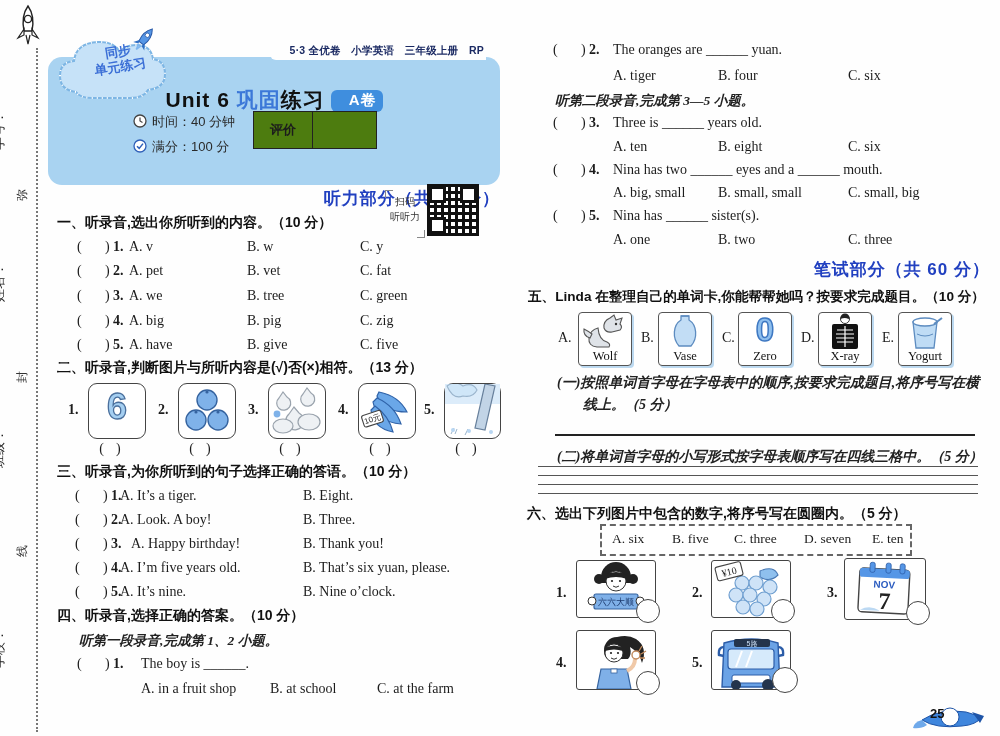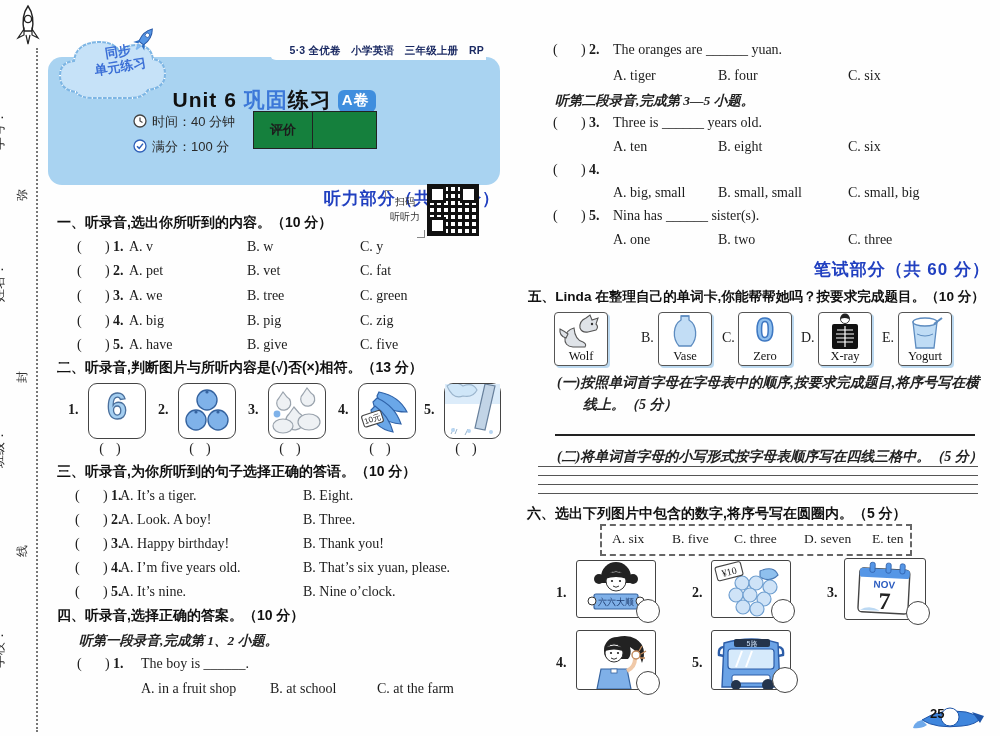--- a/index.html
+++ b/index.html
@@ -21,23 +21,23 @@
   .series{position:absolute;left:270px;top:44px;width:210px;text-align:right;font-size:10.5px;
           font-weight:bold;color:#1b2a63;letter-spacing:0.2px;background:#fefefe;padding:0 2px 2px 4px;
           border-radius:0 0 0 6px;}
   .cloud-wrap{position:absolute;left:50px;top:18px;width:138px;height:92px;}
   .cloud-text{position:absolute;left:26px;top:26px;width:86px;text-align:center;font-size:13px;
               font-weight:bold;color:#3b6fd6;transform:rotate(-9deg);line-height:15px;}
   .unit-title{position:absolute;left:48px;top:86px;width:452px;text-align:center;font-size:21px;
               font-weight:bold;letter-spacing:1px;color:#101010;}
   .unit-hl{color:#3c78d8;}
   .paper-badge{display:inline-block;background:#3f8ede;color:#fff;font-size:15px;border-radius:6px;
-               padding:1px 6px 2px 4px;margin-left:6px;vertical-align:2px;}
+               padding:1px 6px 2px 18px;margin-left:6px;vertical-align:2px;}
   .meta{position:absolute;font-size:13px;color:#2a2a2a;}
-  .evalbox{position:absolute;left:253px;top:111px;width:122px;height:36px;background:#15803d;
+  .evalbox{position:absolute;left:253px;top:111px;width:122px;height:36px;background:#4d7c0f;
            border:1.2px solid #222;display:flex;}
   .evalbox .c1{width:58px;border-right:1.2px solid #222;display:flex;align-items:center;
                justify-content:center;font-weight:bold;font-size:13px;}
   .evalbox .c2{flex:1;}
 
   .heading{position:absolute;font-size:17px;font-weight:bold;color:#2140c0;text-align:right;letter-spacing:1px;}
   .sec-title{position:absolute;font-size:14px;font-weight:bold;color:#111;white-space:nowrap;}
   .hint{position:absolute;font-size:13.5px;font-family:"Liberation Serif",serif;font-style:italic;
         font-weight:bold;color:#222;white-space:nowrap;}
 
@@ -278,21 +278,21 @@
       <span style="left:0">(</span>
         <span style="left:28px">)</span>
         <b style="left:36px">2.</b>
       <span style="left:45px">A. Look. A boy!</span>
         <span style="left:228px">B. Three.</span>
     </div>
     <div class="qrow" style="left:75px;top:536px;width:420px">
       <span style="left:0">(</span>
         <span style="left:28px">)</span>
         <b style="left:36px">3.</b>
-      <span style="left:45px">A. Happy birthday!</span>
+      <span style="left:56px">A. Happy birthday!</span>
         <span style="left:228px">B. Thank you!</span>
     </div>
     <div class="qrow" style="left:75px;top:560px;width:420px">
       <span style="left:0">(</span>
         <span style="left:28px">)</span>
         <b style="left:36px">4.</b>
       <span style="left:45px">A. I’m five years old.</span>
         <span style="left:228px">B. That’s six yuan, please.</span>
     </div>
     <div class="qrow" style="left:75px;top:584px;width:420px">
@@ -339,20 +339,21 @@
     </div>
     <div class="qrow" style="left:613px;top:139px;width:370px">
       <span style="left:0">A. ten</span>
         <span style="left:105px">B. eight</span>
         <span style="left:235px">C. six</span>
     </div>
     <div class="qrow" style="left:553px;top:162px;width:430px">
       <span style="left:0">(</span>
         <span style="left:28px">)</span>
         <b style="left:36px">4.</b>
+      <span style="left:60px">Nina has two ______ eyes and a ______ mouth.</span>
     </div>
     <div class="qrow" style="left:613px;top:185px;width:370px">
       <span style="left:0">A. big, small</span>
         <span style="left:105px">B. small, small</span>
         <span style="left:235px">C. small, big</span>
     </div>
     <div class="qrow" style="left:553px;top:208px;width:430px">
       <span style="left:0">(</span>
         <span style="left:28px">)</span>
         <b style="left:36px">5.</b>
@@ -361,21 +362,21 @@
     <div class="qrow" style="left:613px;top:232px;width:370px">
       <span style="left:0">A. one</span>
         <span style="left:105px">B. two</span>
         <span style="left:235px">C. three</span>
     </div>
 
     <div class="heading nowrap" style="left:520px;top:258px;width:470px">笔试部分（共 60 分）</div>
     <div class="sec-title" style="left:528px;top:288px;font-size:13.6px">五、Linda 在整理自己的单词卡,你能帮帮她吗？按要求完成题目。（10 分）</div>
 
     <div class="cardlabel" style="left:558px;top:330px">A.</div>
-    <div class="card" style="left:554px;top:312px">
+    <div class="card" style="left:578px;top:312px">
       <svg width="50" height="36" viewBox="0 0 50 36" style="margin-top:1px">
         <g fill="#dfe3e8" stroke="#555" stroke-width="1.1">
           <path d="M30 4 l4 -3 l2 5 l6 -2 l-2 6 q3 3 0 6 l-8 2 q-6 1 -8 -4 q-1 -7 6 -10 z"></path>
           <path d="M18 14 q-8 2 -9 10 q-1 8 8 9 l12 0 q2 -3 -2 -5 q-8 -2 -9 -14 z"></path>
           <path d="M10 24 q-7 -2 -6 -9 q4 2 8 5 z"></path>
         </g>
         <circle cx="36" cy="10" r="1.2" fill="#333"></circle>
       </svg>
       <div class="word">Wolf</div>
     </div>

